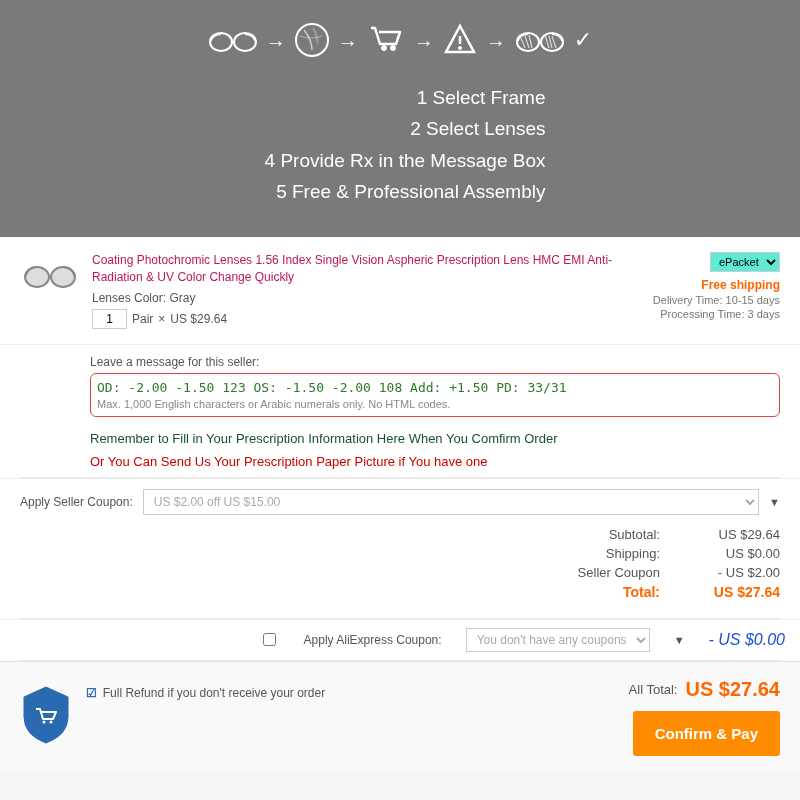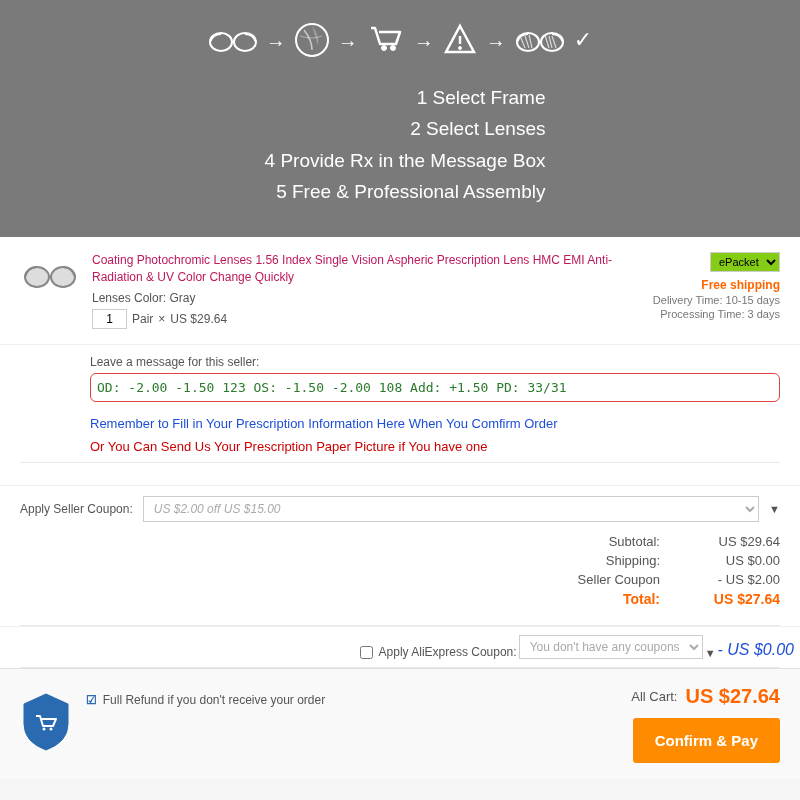--- a/index.html
+++ b/index.html
@@ -139,21 +139,21 @@
     }
     .product-price-section .delivery {
       font-size: 11px;
       color: #777;
       margin-top: 2px;
     }
     .shipping-selector {
       border: 1px solid #ccc;
       font-size: 11px;
       padding: 2px 4px;
-      background: #84cc16;
+      background: #5eead4;
       cursor: pointer;
     }
 
     
     .message-section {
       padding: 10px 20px 10px 90px;
     }
     .message-label {
       font-size: 12px;
       color: #555;
@@ -173,51 +173,49 @@
     .char-limit-note {
       font-size: 11px;
       color: #888;
       margin-top: 3px;
     }
 
     
     .warning-msg {
       padding: 4px 20px 4px 90px;
       font-size: 13px;
-      color: #1d4ed8;
+      color: #14532d;
     }
     .warning-msg2 {
       padding: 4px 20px 8px 90px;
       font-size: 13px;
       color: #cc0000;
     }
 
     
     .coupon-row {
       display: flex;
       align-items: center;
       padding: 10px 20px 6px;
       gap: 10px;
       border-top: 1px solid #eee;
-      margin-top: 22px;
     }
     .coupon-label {
       font-size: 12px;
       color: #555;
       white-space: nowrap;
     }
     .coupon-select {
       flex: 1;
       border: 1px solid #ccc;
       font-size: 12px;
       padding: 4px 6px;
       background: white;
       color: #aaa;
       cursor: pointer;
-      font-style: italic;
     }
 
     
     .summary-section {
       padding: 6px 20px 14px;
       text-align: right;
     }
     .summary-row {
       display: flex;
       justify-content: flex-end;
@@ -237,25 +235,25 @@
     .summary-row.total-row .label,
     .summary-row.total-row .value {
       color: #ff6600;
       font-weight: bold;
       font-size: 14px;
     }
 
     
     .ali-coupon-row {
       display: flex;
-      align-items: flex-end;
+      align-items: center;
       justify-content: flex-end;
-      padding: 8px 6px;
+      padding: 8px 15px;
       border-top: 1px solid #eee;
-      gap: 2px;
+      gap: 24px;
       font-size: 12px;
       color: #555;
     }
     .ali-coupon-row input[type="checkbox"] {
       margin-right: 4px;
     }
     .ali-coupon-select {
       border: 1px solid #ccc;
       font-size: 12px;
       padding: 3px 6px;
@@ -454,20 +452,21 @@
       <div class="free-shipping">Free shipping</div>
       <div class="delivery">Delivery Time: 10-15 days</div>
       <div class="delivery">Processing Time: 3 days</div>
     </div>
   </div>
 
   <div class="message-section">
     <div class="message-label">Leave a message for this seller:</div>
     <div class="prescription-textarea-wrapper">
       <span class="prescription-text" contenteditable="true" style="">OD: -2.00  -1.50  123    OS: -1.50  -2.00  108   Add: +1.50  PD: 33/31</span>
+      <div class="char-limit-note">Max. 1,000 English characters or Arabic numerals only. No HTML codes.</div>
     </div>
   </div>
 
   <div class="warning-msg">Remember to Fill in Your Prescription Information Here When You Comfirm Order</div>
   <div class="warning-msg2">Or You Can Send Us Your Prescription Paper Picture if You have one</div>
 
   <div class="divider"></div>
 
   <div class="coupon-row">
     <span class="coupon-label">Apply Seller Coupon:</span>
@@ -526,20 +525,20 @@
         <div class="protection-item">
           <span class="check-icon">☑</span>
           <span>Full Refund if you don't receive your order</span>
         </div>
 
       </div>
     </div>
 
     <div class="footer-right">
       <div style="display:flex; align-items:center; gap:8px;">
-        <span class="all-total-label">All Cart:</span>
+        <span class="all-total-label">All Total:</span>
         <span class="all-total-amount">US $27.64</span>
       </div>
       <button class="confirm-pay-btn">Confirm &amp; Pay</button>
     </div>
   </div>
 
 </div>
 
 </body></html>

